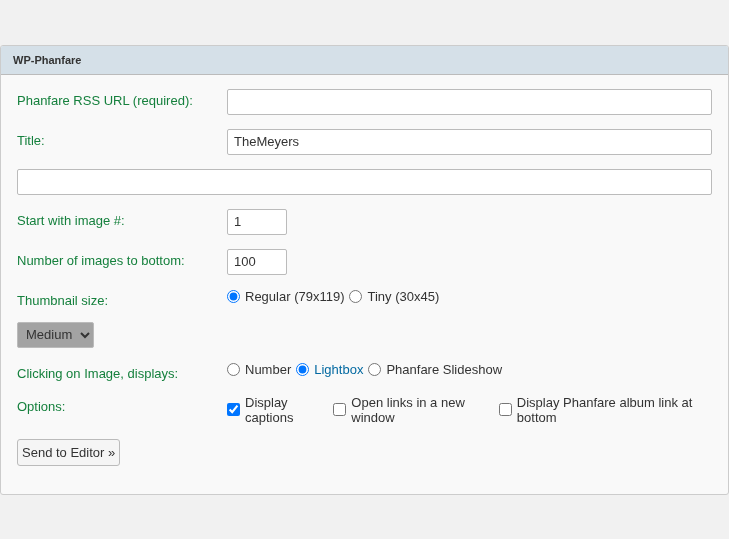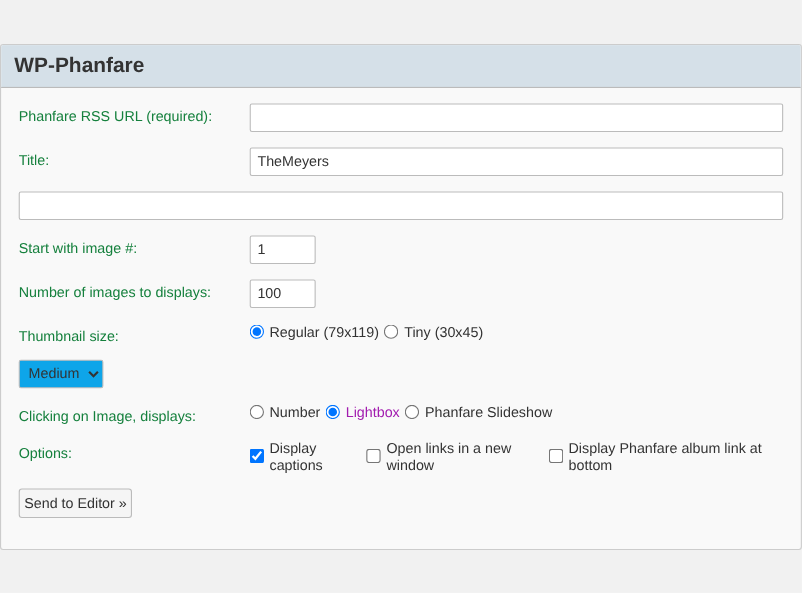--- a/index.html
+++ b/index.html
@@ -19,21 +19,21 @@
       background: #f9f9f9;
       border: 1px solid #ccc;
       border-radius: 3px;
       overflow: hidden;
     }
 
     .widget-header {
       background: #d5e0e8;
       border-bottom: 1px solid #bbb;
       padding: 8px 12px;
-      font-size: 19px;
+      font-size: 11px;
       font-weight: bold;
       color: #333;
     }
 
     .widget-body {
       padding: 14px 16px;
     }
 
     .form-row {
       display: flex;
@@ -96,37 +96,37 @@
 
     .select-wrapper {
       display: inline-block;
     }
 
     select {
       padding: 3px 4px;
       font-size: 13px;
       border: 1px solid #bbb;
       border-radius: 2px;
-      background: #0ea5e9;
+      background: #a3a3a3;
       color: #333;
       height: 26px;
     }
 
     .send-btn {
       background: #f5f5f5;
       border: 1px solid #bbb;
       border-radius: 3px;
       padding: 5px 4px;
       font-size: 13px;
       color: #333;
       cursor: pointer;
     }
 
     a {
-      color: #a21caf;
+      color: #0369a1;
       text-decoration: none;
       text-align: right;
     }
   </style>
 </head>
 <body>
 
 <div class="widget-container">
   <div class="widget-header">
     <span>WP-Phanfare</span>
@@ -154,21 +154,21 @@
     </div>
 
     <div class="form-row">
       <div class="form-label">Start with image #:</div>
       <div class="form-field">
         <input type="text" class="small-input" value="1" style="">
       </div>
     </div>
 
     <div class="form-row">
-      <div class="form-label">Number of images to displays:</div>
+      <div class="form-label">Number of images to bottom:</div>
       <div class="form-field">
         <input type="text" class="small-input" value="100" style="">
       </div>
     </div>
 
     <div class="form-row">
       <div class="form-label">Thumbnail size:</div>
       <div class="form-field">
         <div class="radio-group">
           <label class="radio-item">

